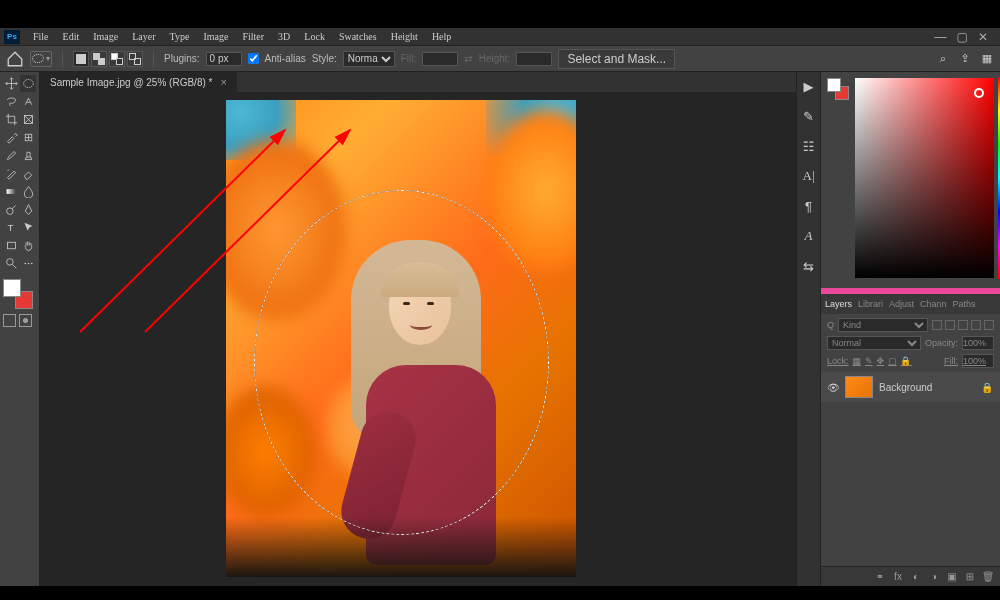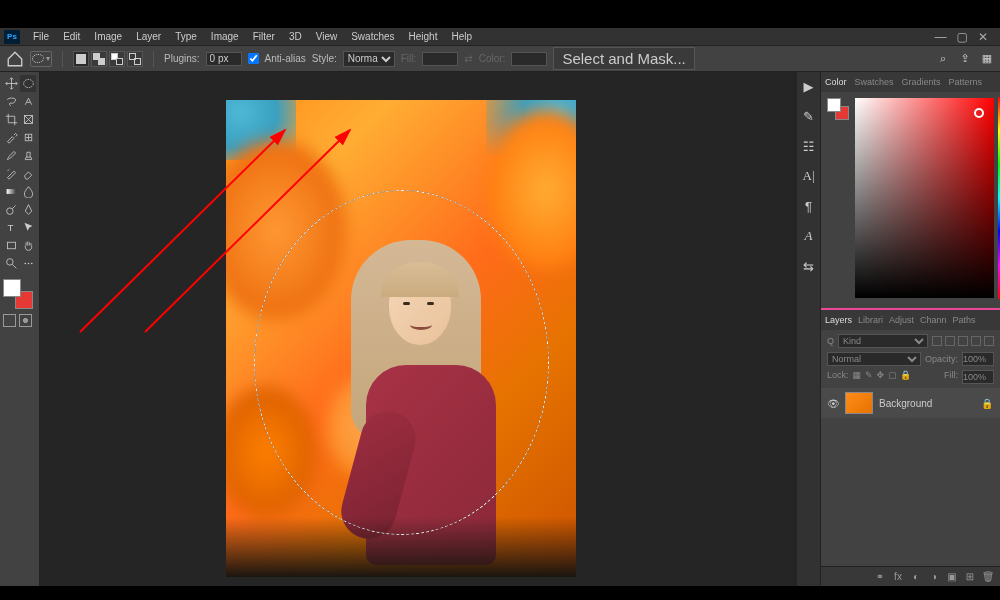--- a/index.html
+++ b/index.html
@@ -1,42 +1,42 @@
 <!DOCTYPE html>
 <html><head>
 <meta charset="utf-8">
 <style>
 * { margin: 0; padding: 0; box-sizing: border-box; font-family: Arial, sans-serif; }
 body { background: #000; overflow: hidden; }
 .app { width: 1000px; height: 600px; margin: 0 auto; background: #000; position: relative; }
 .ps-window { position: absolute; top: 28px; left: 0; right: 0; bottom: 14px; background: #323232; display: flex; flex-direction: column; }
 .menubar { height: 18px; background: #323232; display: flex; align-items: center; padding-left: 4px; font-size: 10px; color: #ccc; border-bottom: 1px solid #222; }
 .menubar .ps-logo { width: 16px; height: 14px; background: #001e36; color: #31a8ff; font-size: 8px; font-weight: bold; display: flex; align-items: center; justify-content: center; margin-right: 6px; }
-.menubar span.menu-item { padding: 2px 7px; cursor: pointer; }
+.menubar span.menu-item { padding: 2px 7px; cursor: pointer; font-family: Liberation Serif, serif; }
 .win-controls { margin-left: auto; display: flex; gap: 10px; padding-right: 12px; }
 .win-controls span { color: #aaa; font-size: 12px; cursor: pointer; }
 .optbar { height: 26px; background: #424242; display: flex; align-items: center; padding: 0 6px; font-size: 10px; color: #ccc; border-bottom: 1px solid #222; gap: 6px; }
 .optbar .home-icon { width: 18px; height: 16px; display: flex; align-items: center; justify-content: center; }
 .optbar .tool-ind { width: 22px; height: 16px; border: 1px solid #666; border-radius: 2px; display: flex; align-items: center; justify-content: center; }
 .optbar .tool-ind .ellipse { width: 12px; height: 9px; border: 1px dotted #ccc; border-radius: 50%; }
 .optbar .chev { font-size: 8px; color: #999; margin-left: 2px; }
 .optbar .sep { width: 1px; height: 16px; background: #555; margin: 0 4px; }
 .optbar .sel-mode { display: flex; gap: 2px; }
 .optbar .sel-mode .mode-btn { width: 16px; height: 16px; background: #3a3a3a; border: 1px solid #555; position: relative; cursor: pointer; }
 .optbar .sel-mode .mode-btn.active { background: #2a2a2a; }
 .optbar .sq { position: absolute; width: 7px; height: 7px; border: 1px solid #ccc; }
 .optbar .sq.fill { background: #ccc; }
 .optbar .sq.tl { top: 1px; left: 1px; }
 .optbar .sq.br { bottom: 1px; right: 1px; }
 .optbar label { color: #bbb; }
 .optbar input[type=text] { background: #2a2a2a; border: 1px solid #555; color: #ccc; width: 36px; height: 14px; font-size: 10px; padding: 0 3px; }
 .optbar .dim { color: #666; }
 .optbar input[type=checkbox] { width: 11px; height: 11px; }
 .optbar select { background: #2a2a2a; border: 1px solid #555; color: #ccc; font-size: 10px; height: 16px; width: 52px; }
-.optbar button.smask { background: #3a3a3a; border: 1px solid #555; color: #ccc; font-size: 15px; padding: 2px 8px; cursor: pointer; }
+.optbar button.smask { background: #3a3a3a; border: 1px solid #555; color: #ccc; font-size: 12px; padding: 2px 8px; cursor: pointer; }
 .optbar .right-opts { margin-left: auto; display: flex; gap: 8px; align-items: center; }
 .optbar .ic { width: 14px; height: 14px; color: #ccc; display: flex; align-items: center; justify-content: center; font-size: 11px; }
 .workspace { flex: 1; display: flex; position: relative; }
 .toolbar { width: 40px; background: #424242; padding: 3px; display: flex; flex-direction: column; gap: 1px; border-right: 1px solid #222; }
 .toolbar .tool-row { display: flex; gap: 1px; }
 .toolbar .tool { width: 17px; height: 17px; background: #424242; display: flex; align-items: center; justify-content: center; cursor: pointer; position: relative; }
 .toolbar .tool.active { background: #333; }
 .toolbar svg { width: 13px; height: 13px; }
 .toolbar .swatches { margin-top: 6px; position: relative; width: 30px; height: 30px; }
 .toolbar .swatches .fg { position: absolute; top: 0; left: 0; width: 18px; height: 18px; background: #fff; border: 1px solid #888; z-index: 2; }
@@ -75,29 +75,29 @@
 .panel-tabs { height: 20px; display: flex; align-items: center; font-size: 9px; padding: 0 4px; gap: 8px; background: #383838; }
 .panel-tabs .ptab { color: #888; cursor: pointer; }
 .panel-tabs .ptab.active { color: #ddd; }
 .color-panel { padding: 6px; display: flex; gap: 6px; height: 216px; }
 .color-panel .mini-sw { position: relative; width: 22px; height: 22px; }
 .color-panel .mini-sw .fg { position: absolute; top: 0; left: 0; width: 14px; height: 14px; background: #fff; border: 1px solid #888; z-index: 2; }
 .color-panel .mini-sw .bg { position: absolute; bottom: 0; right: 0; width: 14px; height: 14px; background: #e53935; border: 1px solid #888; }
 .color-panel .picker { flex: 1; height: 200px; position: relative; background: linear-gradient(to bottom, rgba(0,0,0,0), #000), linear-gradient(to right, #fff, #ff0000); }
 .color-panel .picker::after { content:''; position:absolute; top:-1px; right:-14px; width:10px; height:202px; background: linear-gradient(to bottom,#ff0000,#ffff00,#00ff00,#00ffff,#0000ff,#ff00ff,#ff0000); }
 .color-panel .ring { position: absolute; top: 10px; right: 10px; width: 10px; height: 10px; border: 2px solid #fff; border-radius: 50%; }
-.layers-panel { flex: 1; display: flex; flex-direction: column; border-top: 2px solid #ec4899; }
+.layers-panel { flex: 1; display: flex; flex-direction: column; border-top: 6px solid #ec4899; }
 .layers-panel .panel-tabs { gap: 6px; }
 .layers-controls { padding: 4px 6px; font-size: 9px; color: #888; }
 .layers-controls .row { display: flex; align-items: center; gap: 4px; margin-bottom: 4px; }
 .layers-controls select, .layers-controls input { background: #2a2a2a; border: 1px solid #555; color: #888; font-size: 9px; height: 14px; }
 .layers-controls select { flex: 1; }
 .layers-controls .icons { display: flex; gap: 3px; }
 .layers-controls .ic { width: 10px; height: 10px; border: 1px solid #666; }
-.layers-controls .lock-row { display: flex; gap: 4px; font-size: 9px; }
+.layers-controls .lock-row { display: flex; align-items: center; gap: 4px; font-size: 9px; text-decoration: underline; }
 .layer-item { display: flex; align-items: center; padding: 4px 6px; gap: 6px; background: #4a4a4a; font-size: 10px; color: #ccc; }
 .layer-item .eye { width: 12px; font-size: 10px; }
 .layer-item .thumb { width: 28px; height: 22px; background: linear-gradient(135deg,#ff8c1a,#e67300); border: 1px solid #888; }
 .layer-item .lock { margin-left: auto; font-size: 10px; color: #999; }
 .layers-footer { margin-top: auto; height: 20px; background: #383838; border-top: 1px solid #222; display: flex; align-items: center; justify-content: flex-end; gap: 6px; padding: 0 6px; }
 .layers-footer .fi { width: 12px; height: 12px; color: #999; font-size: 10px; display: flex; align-items: center; justify-content: center; }
 </style>
 </head>
 <body>
 
@@ -107,21 +107,21 @@
 <div class="menubar">
   <div class="ps-logo">Ps</div>
   <span class="menu-item">File</span>
   <span class="menu-item">Edit</span>
   <span class="menu-item">Image</span>
   <span class="menu-item">Layer</span>
   <span class="menu-item">Type</span>
   <span class="menu-item">Image</span>
   <span class="menu-item">Filter</span>
   <span class="menu-item">3D</span>
-  <span class="menu-item">View</span>
+  <span class="menu-item">Lock</span>
   <span class="menu-item">Swatches</span>
   <span class="menu-item">Height</span>
   <span class="menu-item">Help</span>
   <div class="win-controls">
     <span>—</span>
     <span>▢</span>
     <span>✕</span>
   </div>
 </div>
 
@@ -156,21 +156,21 @@
   <div class="sep"></div>
   <label>Plugins:</label>
   <input type="text" value="0 px" style="">
   <input type="checkbox" checked="" style="">
   <label>Anti-alias</label>
   <label>Style:</label>
   <select><option>Normal</option></select>
   <label class="dim">Fill:</label>
   <input type="text" disabled="" style="">
   <span class="dim">⇄</span>
-  <label class="dim">Color:</label>
+  <label class="dim">Height:</label>
   <input type="text" disabled="" style="">
   <button class="smask">Select and Mask...</button>
   <div class="right-opts">
     <div class="ic">⌕</div>
     <div class="ic">⇪</div>
     <div class="ic">▦</div>
   </div>
 </div>
 
 <div class="workspace">
@@ -324,20 +324,26 @@
             <div class="fg"></div>
             <div class="bg"></div>
           </div>
   <div class="mode-icons">
             <div class="mi"></div>
             <div class="mi" style="background:radial-gradient(circle,#999 30%,transparent 30%)"></div>
           </div>
 </div>
 
 <div class="canvas-area">
+  <div class="tab-strip">
+    <div class="doc-tab">
+      <span>Sample Image.jpg @ 25% (RGB/8) *</span>
+      <span class="close">×</span>
+    </div>
+  </div>
   <div class="canvas">
     <div class="sky-tl"></div>
             <div class="sky-tr"></div>
     <div class="leaf l1"></div>
             <div class="leaf l2"></div>
             <div class="leaf l3"></div>
             <div class="leaf l4"></div>
     <div class="person">
       <div class="hair-back"></div>
       <div class="face"></div>
@@ -373,26 +379,20 @@
   <div class="sicon">▶</div>
   <div class="sicon">✎</div>
   <div class="sicon">☷</div>
   <div class="sicon" style="font-family:serif">A|</div>
   <div class="sicon">¶</div>
   <div class="sicon" style="font-style:italic;font-family:serif">A</div>
   <div class="sicon">⇆</div>
 </div>
 
 <div class="panels">
-  <div class="panel-tabs">
-    <span class="ptab active">Color</span>
-    <span class="ptab">Swatches</span>
-    <span class="ptab">Gradients</span>
-    <span class="ptab">Patterns</span>
-  </div>
   <div class="color-panel">
     <div class="mini-sw">
               <div class="fg"></div>
               <div class="bg"></div>
             </div>
     <div class="picker">
               <div class="ring"></div>
             </div>
   </div>
 

